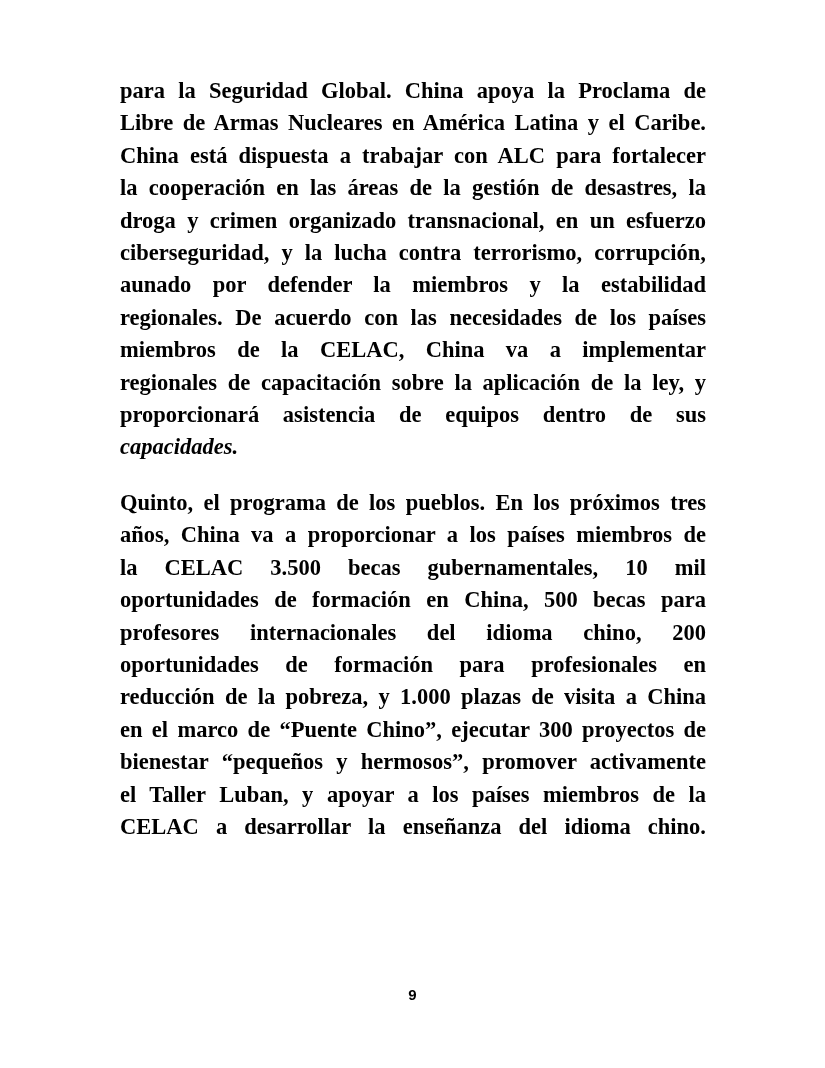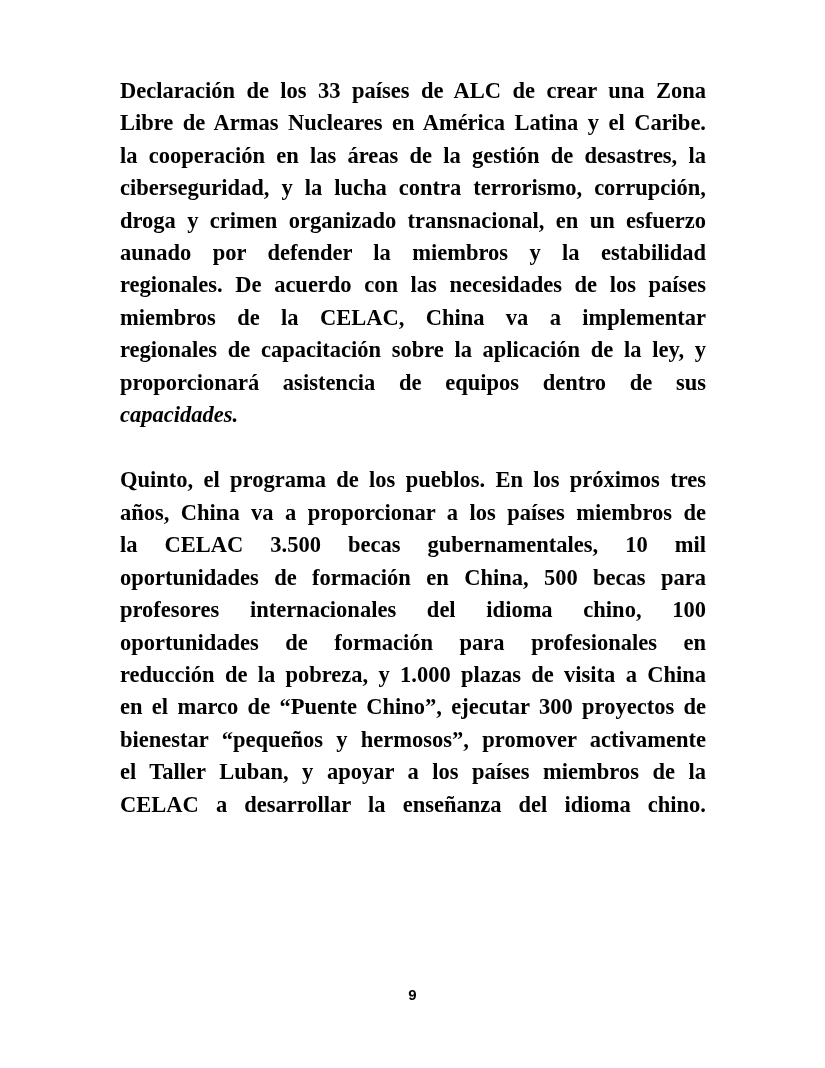--- a/index.html
+++ b/index.html
@@ -19,21 +19,21 @@
     left: 120px;
     top: 75px;
     width: 586px;
     color: #000000;
     font-family: "Liberation Serif", serif;
     font-weight: bold;
     font-size: 22.5px;
     line-height: 32.4px;
   }
   .paragraph { margin: 0; }
-  .paragraph + .paragraph { margin-top: 33px; }
+  .paragraph + .paragraph { margin-top: 23px; }
   .line {
     text-align: justify;
     text-align-last: justify;
   }
   .line.line-last {
     text-align-last: left;
     font-style: italic;
   }
   .page-number {
     position: absolute;
@@ -47,38 +47,39 @@
     font-size: 15px;
     line-height: 18px;
   }
 </style>
 </head>
 <body>
 
 <div class="page">
   <div class="text-body">
       <div class="paragraph">
-        <div class="line">Declaración de los 33 países de ALC de crear una Zona</div>
+        <div class="line">para la Seguridad Global. China apoya la Proclama de</div>
         <div class="line">Libre de Armas Nucleares en América Latina y el Caribe.</div>
+        <div class="line">China está dispuesta a trabajar con ALC para fortalecer</div>
         <div class="line">la cooperación en las áreas de la gestión de desastres, la</div>
+        <div class="line">droga y crimen organizado transnacional, en un esfuerzo</div>
         <div class="line">ciberseguridad, y la lucha contra terrorismo, corrupción,</div>
-        <div class="line">droga y crimen organizado transnacional, en un esfuerzo</div>
         <div class="line">aunado por defender la miembros y la estabilidad</div>
         <div class="line">regionales. De acuerdo con las necesidades de los países</div>
         <div class="line">miembros de la CELAC, China va a implementar</div>
         <div class="line">regionales de capacitación sobre la aplicación de la ley, y</div>
         <div class="line">proporcionará asistencia de equipos dentro de sus</div>
         <div class="line line-last">capacidades.</div>
       </div>
       <div class="paragraph">
         <div class="line">Quinto, el programa de los pueblos. En los próximos tres</div>
         <div class="line">años, China va a proporcionar a los países miembros de</div>
         <div class="line">la CELAC 3.500 becas gubernamentales, 10 mil</div>
         <div class="line">oportunidades de formación en China, 500 becas para</div>
-        <div class="line">profesores internacionales del idioma chino, 100</div>
+        <div class="line">profesores internacionales del idioma chino, 200</div>
         <div class="line">oportunidades de formación para profesionales en</div>
         <div class="line">reducción de la pobreza, y 1.000 plazas de visita a China</div>
         <div class="line">en el marco de “Puente Chino”, ejecutar 300 proyectos de</div>
         <div class="line">bienestar “pequeños y hermosos”, promover activamente</div>
         <div class="line">el Taller Luban, y apoyar a los países miembros de la</div>
         <div class="line">CELAC a desarrollar la enseñanza del idioma chino.</div>
       </div>
     </div>
   <div class="page-number">9</div>
 </div>

